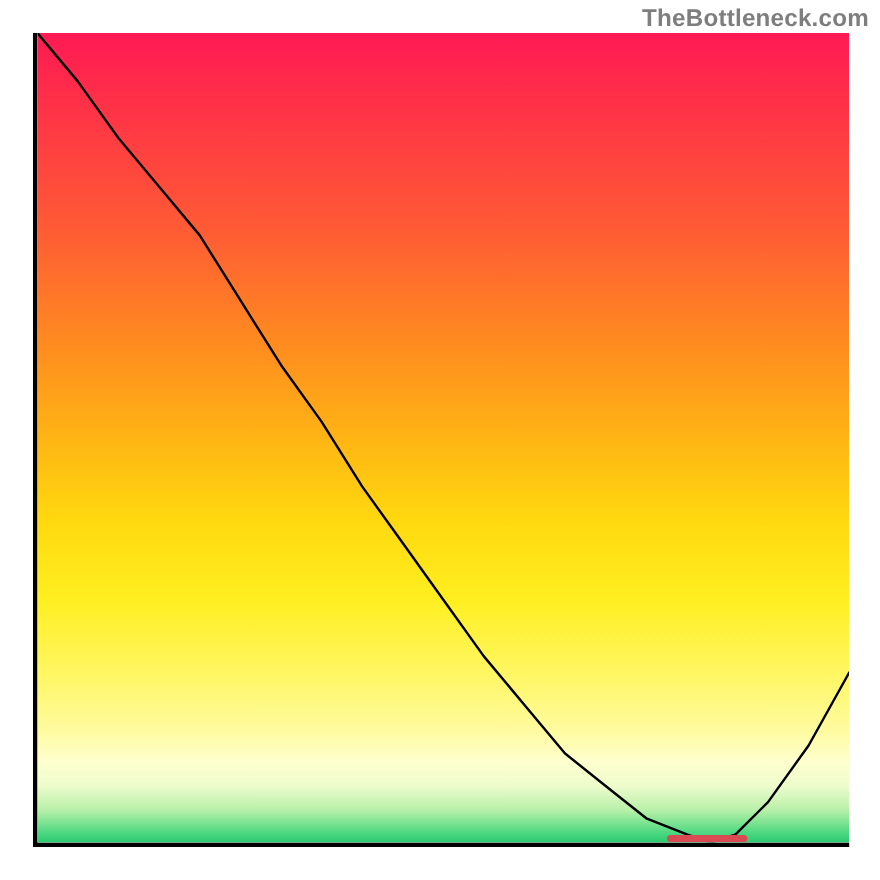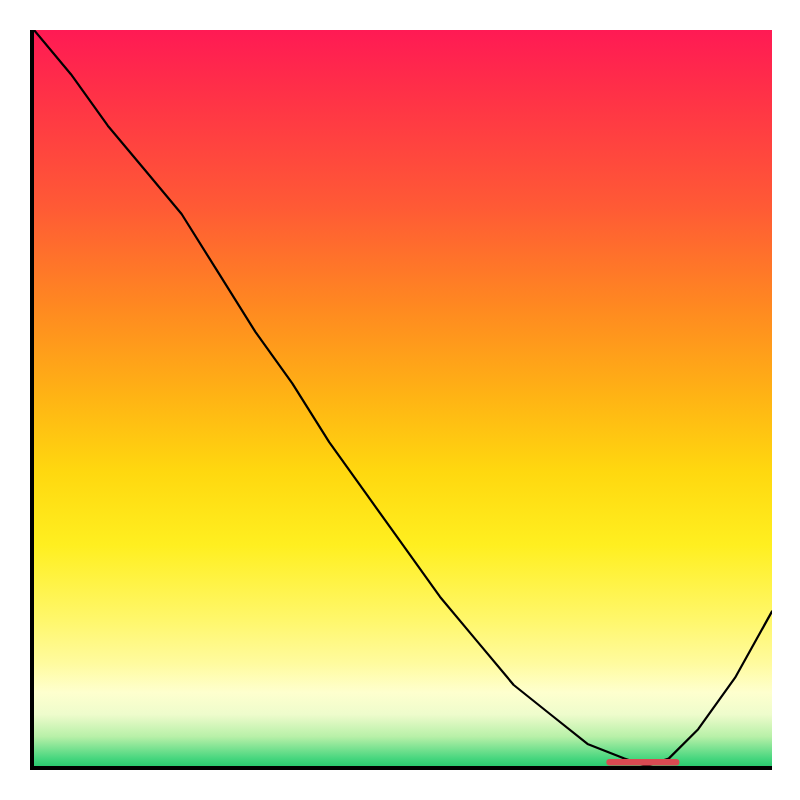--- a/index.html
+++ b/index.html
@@ -84,20 +84,21 @@
     stroke: #d94a52;
     stroke-width: 6.5;
     stroke-linecap: round;
   }
 </style>
 </head>
 <body>
 
 <div class="frame">
 
+  <div class="watermark">TheBottleneck.com</div>
 
   <div class="axis axis-y"></div>
   <div class="axis axis-x"></div>
 
   <div class="plot">
     <div class="gradient"></div>
 
     <svg class="curve" viewBox="0 0 738 736" preserveAspectRatio="none">
       <path id="curve-path" d="M0.0 0.0 L36.9 44.2 L73.8 95.7 L110.7 139.8 L147.6 184.0 L184.5 242.9 L221.4 301.8 L258.3 353.3 L295.2 412.2 L332.1 463.7 L369.0 515.2 L405.9 566.7 L442.8 610.9 L479.7 655.0 L516.6 684.5 L553.5 713.9 L590.4 728.6 L612.5 736.0 L634.7 728.6 L664.2 699.2 L701.1 647.7 L738.0 581.4"></path>
     </svg>

